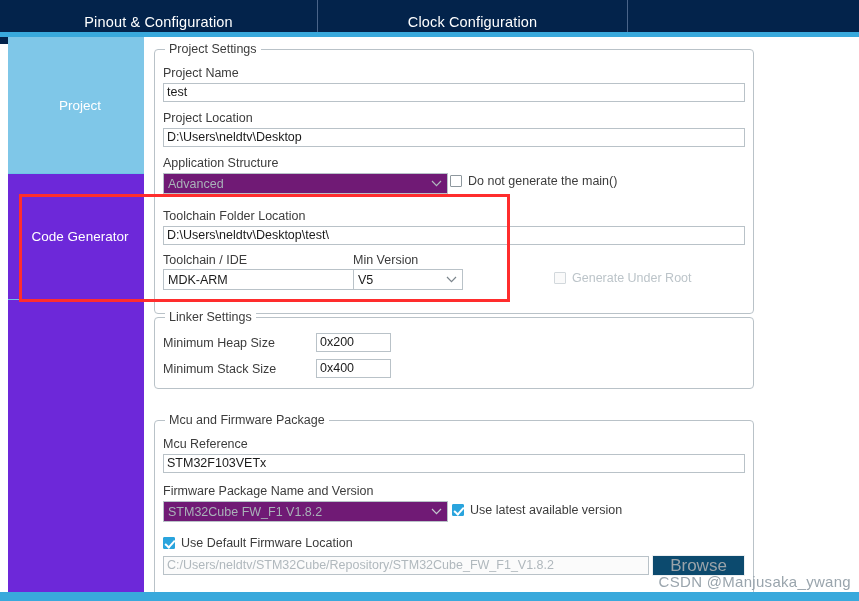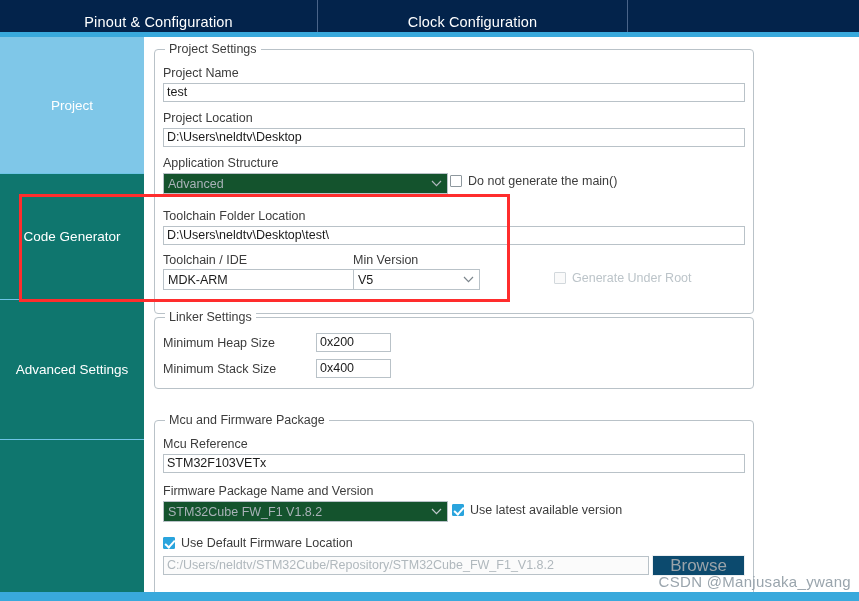--- a/index.html
+++ b/index.html
@@ -44,23 +44,23 @@
     margin-top: 32px;
   }
   .tabbar-underline {
     position: absolute; left: 0; top: 32px;
     width: 859px; height: 5px;
     background: #39a9dc;
   }
 
   
   .sidebar {
-    position: absolute; left: 0; top: 37px;
+    position: absolute; left: 8px; top: 37px;
     width: 172px; height: 557px;
-    background: #0f766e;
+    background: #6d28d9;
   }
   .side-item {
     position: relative;
     width: 144px;
     display: flex; align-items: center; justify-content: center;
     color: #ffffff;
     font-size: 13.5px;
     text-align: center;
     border-bottom: 1px solid #6ec4e6;
     user-select: none;
@@ -126,21 +126,21 @@
     border: 1px solid #b9c2c8;
     background: #ffffff;
     height: 21px;
     display: flex; align-items: center;
     font-size: 12.5px;
     color: #1a1a1a;
     padding-left: 4px;
     overflow: hidden;
     white-space: nowrap;
   }
-  .combo.disabled { color: #a9b2b8; background: #14532d; }
+  .combo.disabled { color: #a9b2b8; background: #701a75; }
   .combo .combo-val { flex: 1; overflow: hidden; text-overflow: ellipsis; }
   .combo .chev {
     width: 22px; height: 100%;
     display: flex; align-items: center; justify-content: center;
     flex: 0 0 22px;
   }
   .chev svg { display: block; }
 
   .chk {
     position: absolute;
@@ -236,23 +236,20 @@
     </div>
   </div>
   <div class="tabbar-underline"></div>
 
   <div class="sidebar">
     <div class="side-item s0 selected">
       <span>Project</span>
     </div>
     <div class="side-item s1">
       <span>Code Generator</span>
-    </div>
-    <div class="side-item s2">
-      <span>Advanced Settings</span>
     </div>
     <div class="side-item s3">
       <span></span>
     </div>
   </div>
 
   <div class="content">
 
     <div class="group" style="left:10px; top:12px; width:600px; height:265px;">
       <div class="legend">Project Settings</div>
@@ -285,21 +282,21 @@
     <div class="combo" style="left:19px; top:232px; width:212px;">
       <span class="combo-val">MDK-ARM</span>
       <span class="chev">
         <svg width="11" height="7" viewBox="0 0 11 7">
             <path d="M1 1 L5.5 5.6 L10 1" fill="none" stroke="#7b858c" stroke-width="1.2"></path>
           </svg>
       </span>
     </div>
 
     <div class="fieldlabel" style="left:209px; top:216px;">Min Version</div>
-    <div class="combo" style="left:209px; top:232px; width:127px;">
+    <div class="combo" style="left:209px; top:232px; width:110px;">
       <span class="combo-val">V5</span>
       <span class="chev">
         <svg width="11" height="7" viewBox="0 0 11 7">
             <path d="M1 1 L5.5 5.6 L10 1" fill="none" stroke="#7b858c" stroke-width="1.2"></path>
           </svg>
       </span>
     </div>
 
     <div class="chk disabled" style="left:410px; top:234px;">
       <span class="box"></span>

